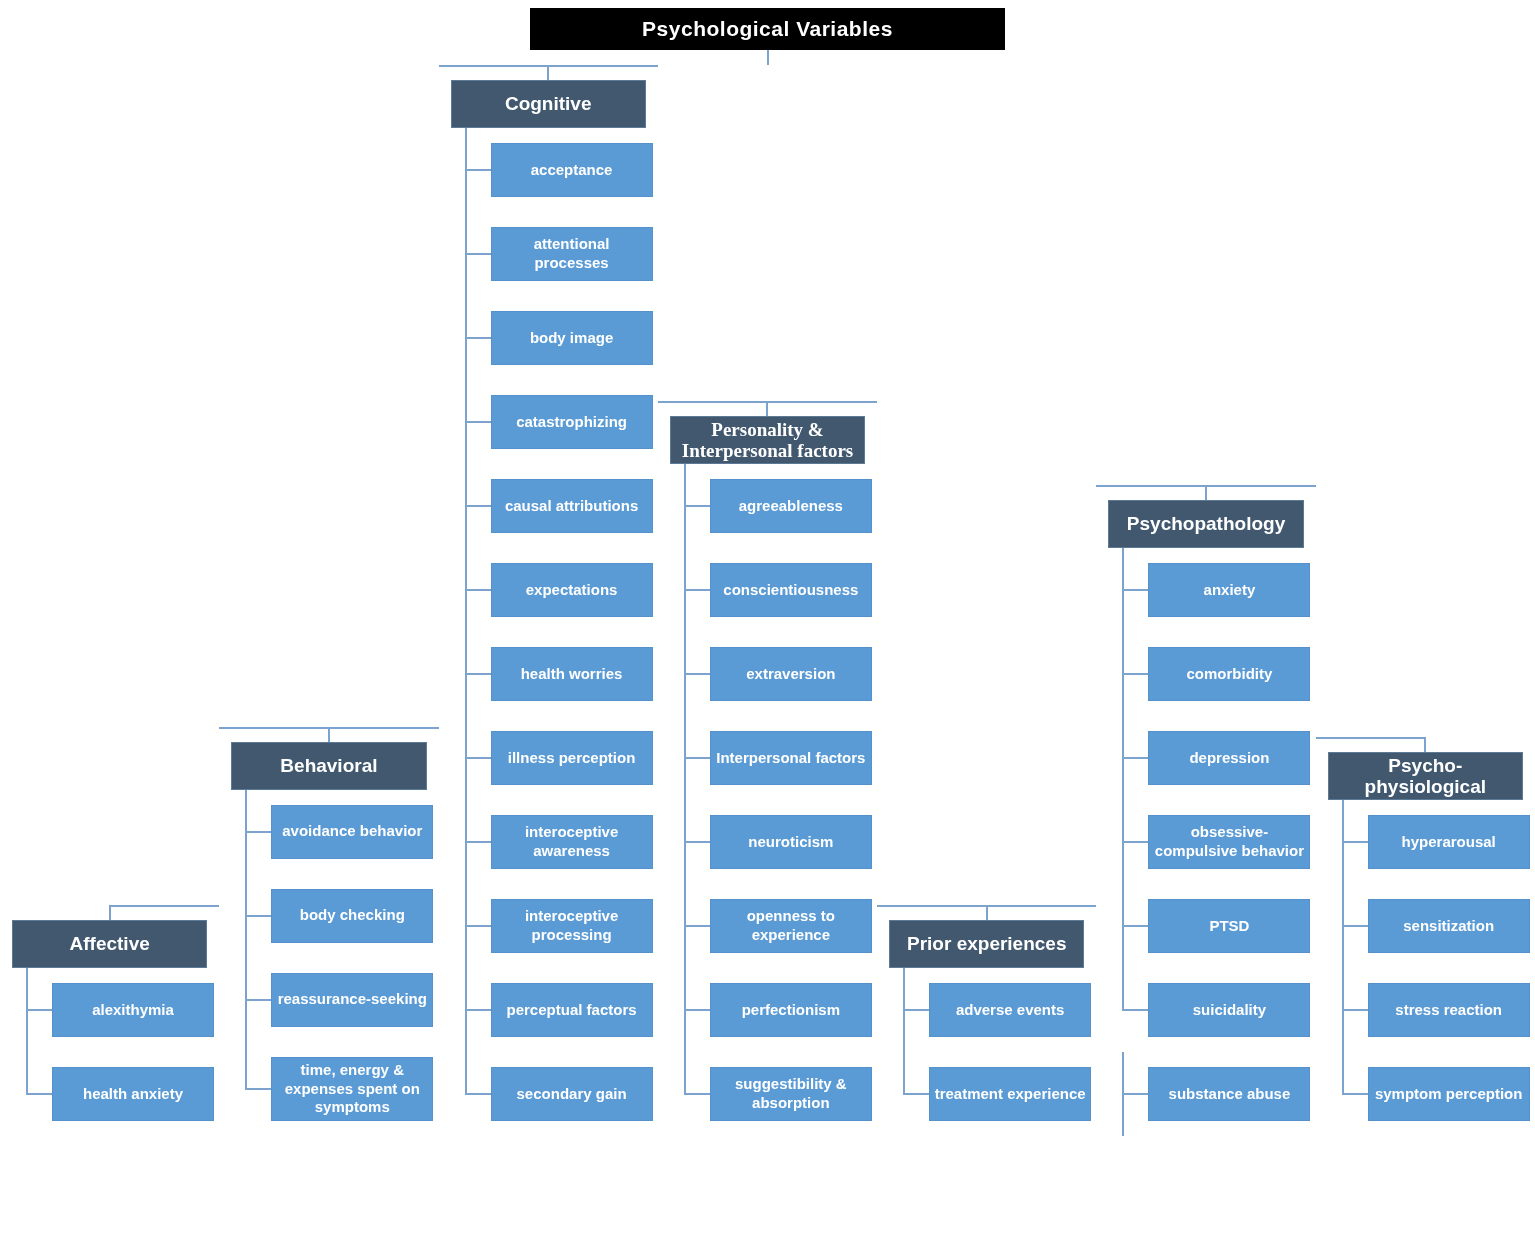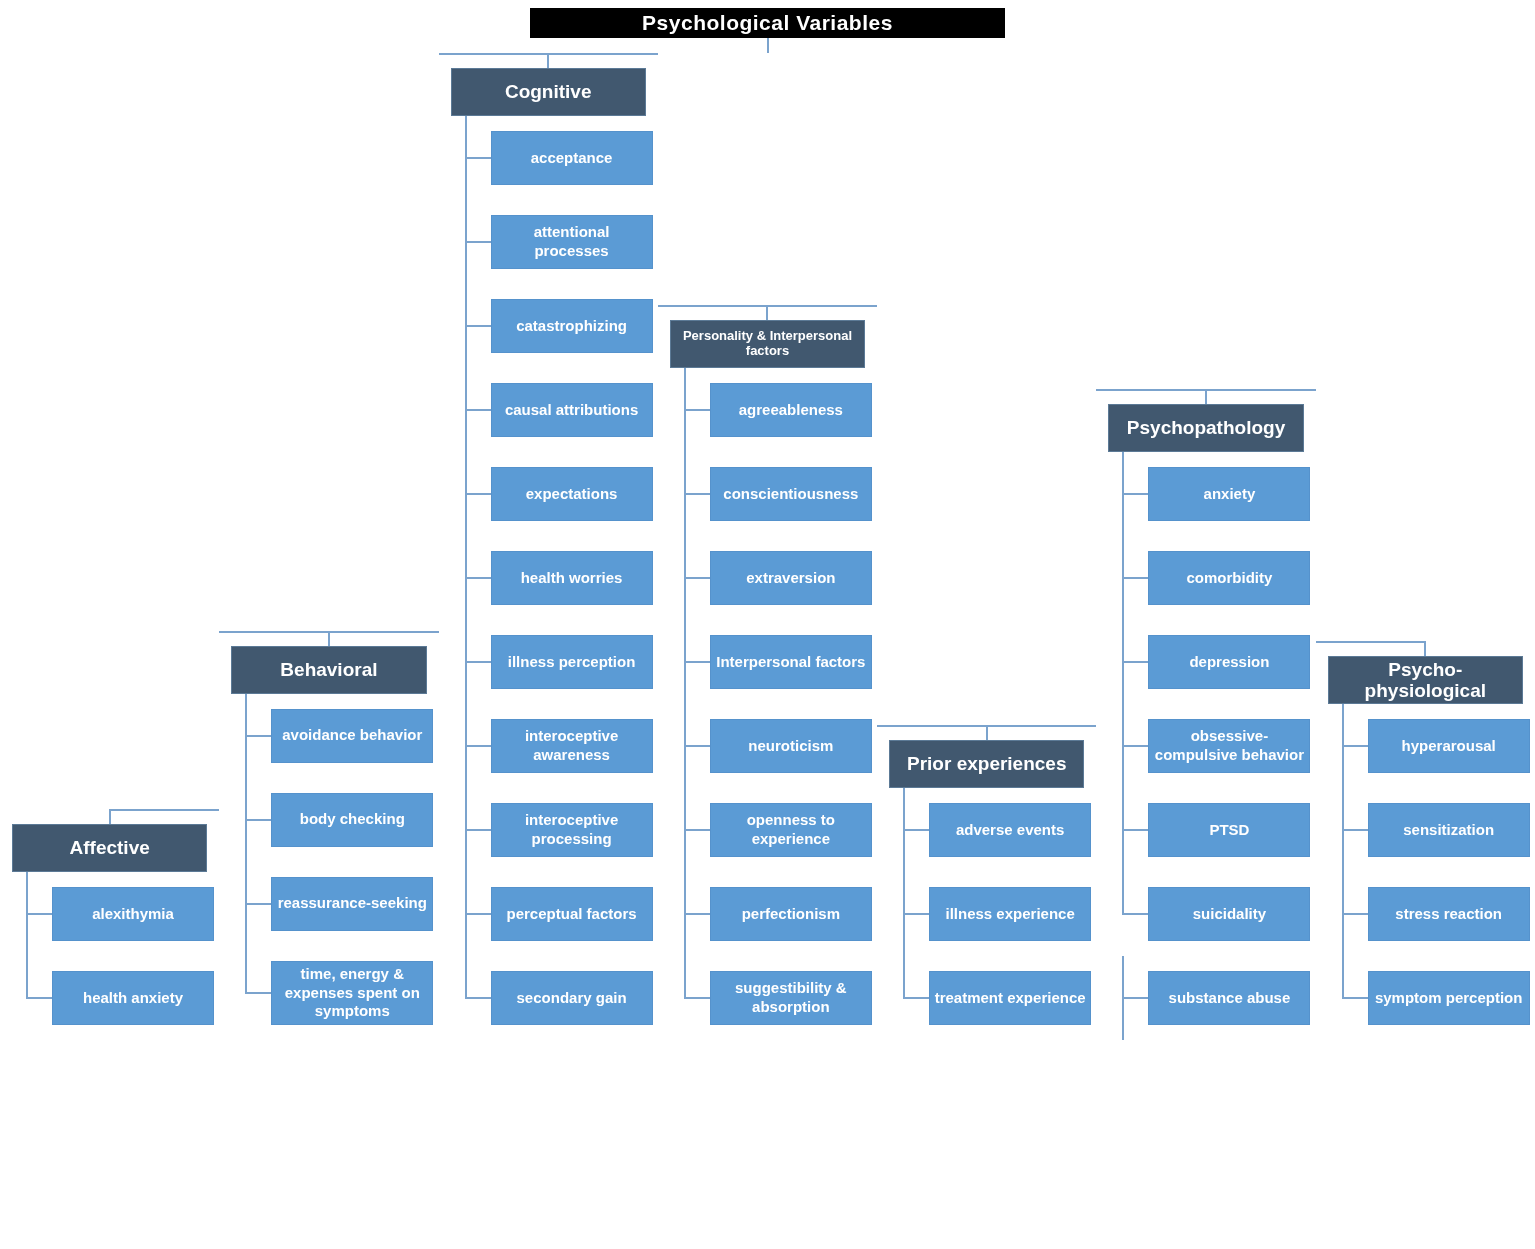--- a/index.html
+++ b/index.html
@@ -14,21 +14,21 @@
   html,body{margin:0;padding:0;background:#ffffff;}
   .board{
     position:relative;
     width:1535px;
     height:1249px;
     overflow:hidden;
     font-family:"Liberation Sans", sans-serif;
     background:#ffffff;
   }
   .title-box{
-    width:475px;height:30px;
+    width:475px;height:42px;
     margin:8px auto 0;
     background:var(--title-bg);
     color:var(--text);
     display:flex;align-items:center;justify-content:center;
     font-size:21px;font-weight:bold;letter-spacing:0.5px;
   }
   .title-stub{
     width:2px;height:15px;
     background:var(--conn);
     margin:0 auto;
@@ -48,21 +48,21 @@
     height:48px;
     background:var(--header-bg);
     border:1px solid var(--header-border);
     color:var(--text);
     display:flex;align-items:center;justify-content:center;
     text-align:center;
     font-weight:bold;font-size:19px;line-height:1.12;
     box-sizing:border-box;
     padding:0 2px;
   }
-  .column.small-header .header-box{font-size:13px;}
+  .column.small-header .header-box{font-size:19px;font-family:Liberation Serif, serif;}
   .row{position:relative;padding:15px 0 15px 52px;}
   .row::before{
     content:"";position:absolute;left:26px;top:0;bottom:0;width:2px;background:var(--conn);
   }
   .row.last::before{bottom:auto;height:50%;}
   .row::after{
     content:"";position:absolute;left:26px;top:calc(50% - 1px);width:26px;height:2px;background:var(--conn);
   }
   .item-box{
     min-height:54px;width:162px;
@@ -124,20 +124,23 @@
         <div class="header-box">Cognitive</div>
       </div>
       <div class="children">
           <div class="row">
             <div class="item-box">acceptance</div>
           </div>
           <div class="row">
             <div class="item-box">attentional processes</div>
           </div>
           <div class="row">
+            <div class="item-box">body image</div>
+          </div>
+          <div class="row">
             <div class="item-box">catastrophizing</div>
           </div>
           <div class="row">
             <div class="item-box">causal attributions</div>
           </div>
           <div class="row">
             <div class="item-box">expectations</div>
           </div>
           <div class="row">
             <div class="item-box">health worries</div>
@@ -192,23 +195,20 @@
         </div>
     </div>
 
     <div class="column">
       <div class="header-wrap">
         <div class="header-box">Prior experiences</div>
       </div>
       <div class="children">
           <div class="row">
             <div class="item-box">adverse events</div>
-          </div>
-          <div class="row">
-            <div class="item-box">illness experience</div>
           </div>
           <div class="row last">
             <div class="item-box">treatment experience</div>
           </div>
         </div>
     </div>
 
     <div class="column">
       <div class="header-wrap">
         <div class="header-box">Psychopathology</div>

